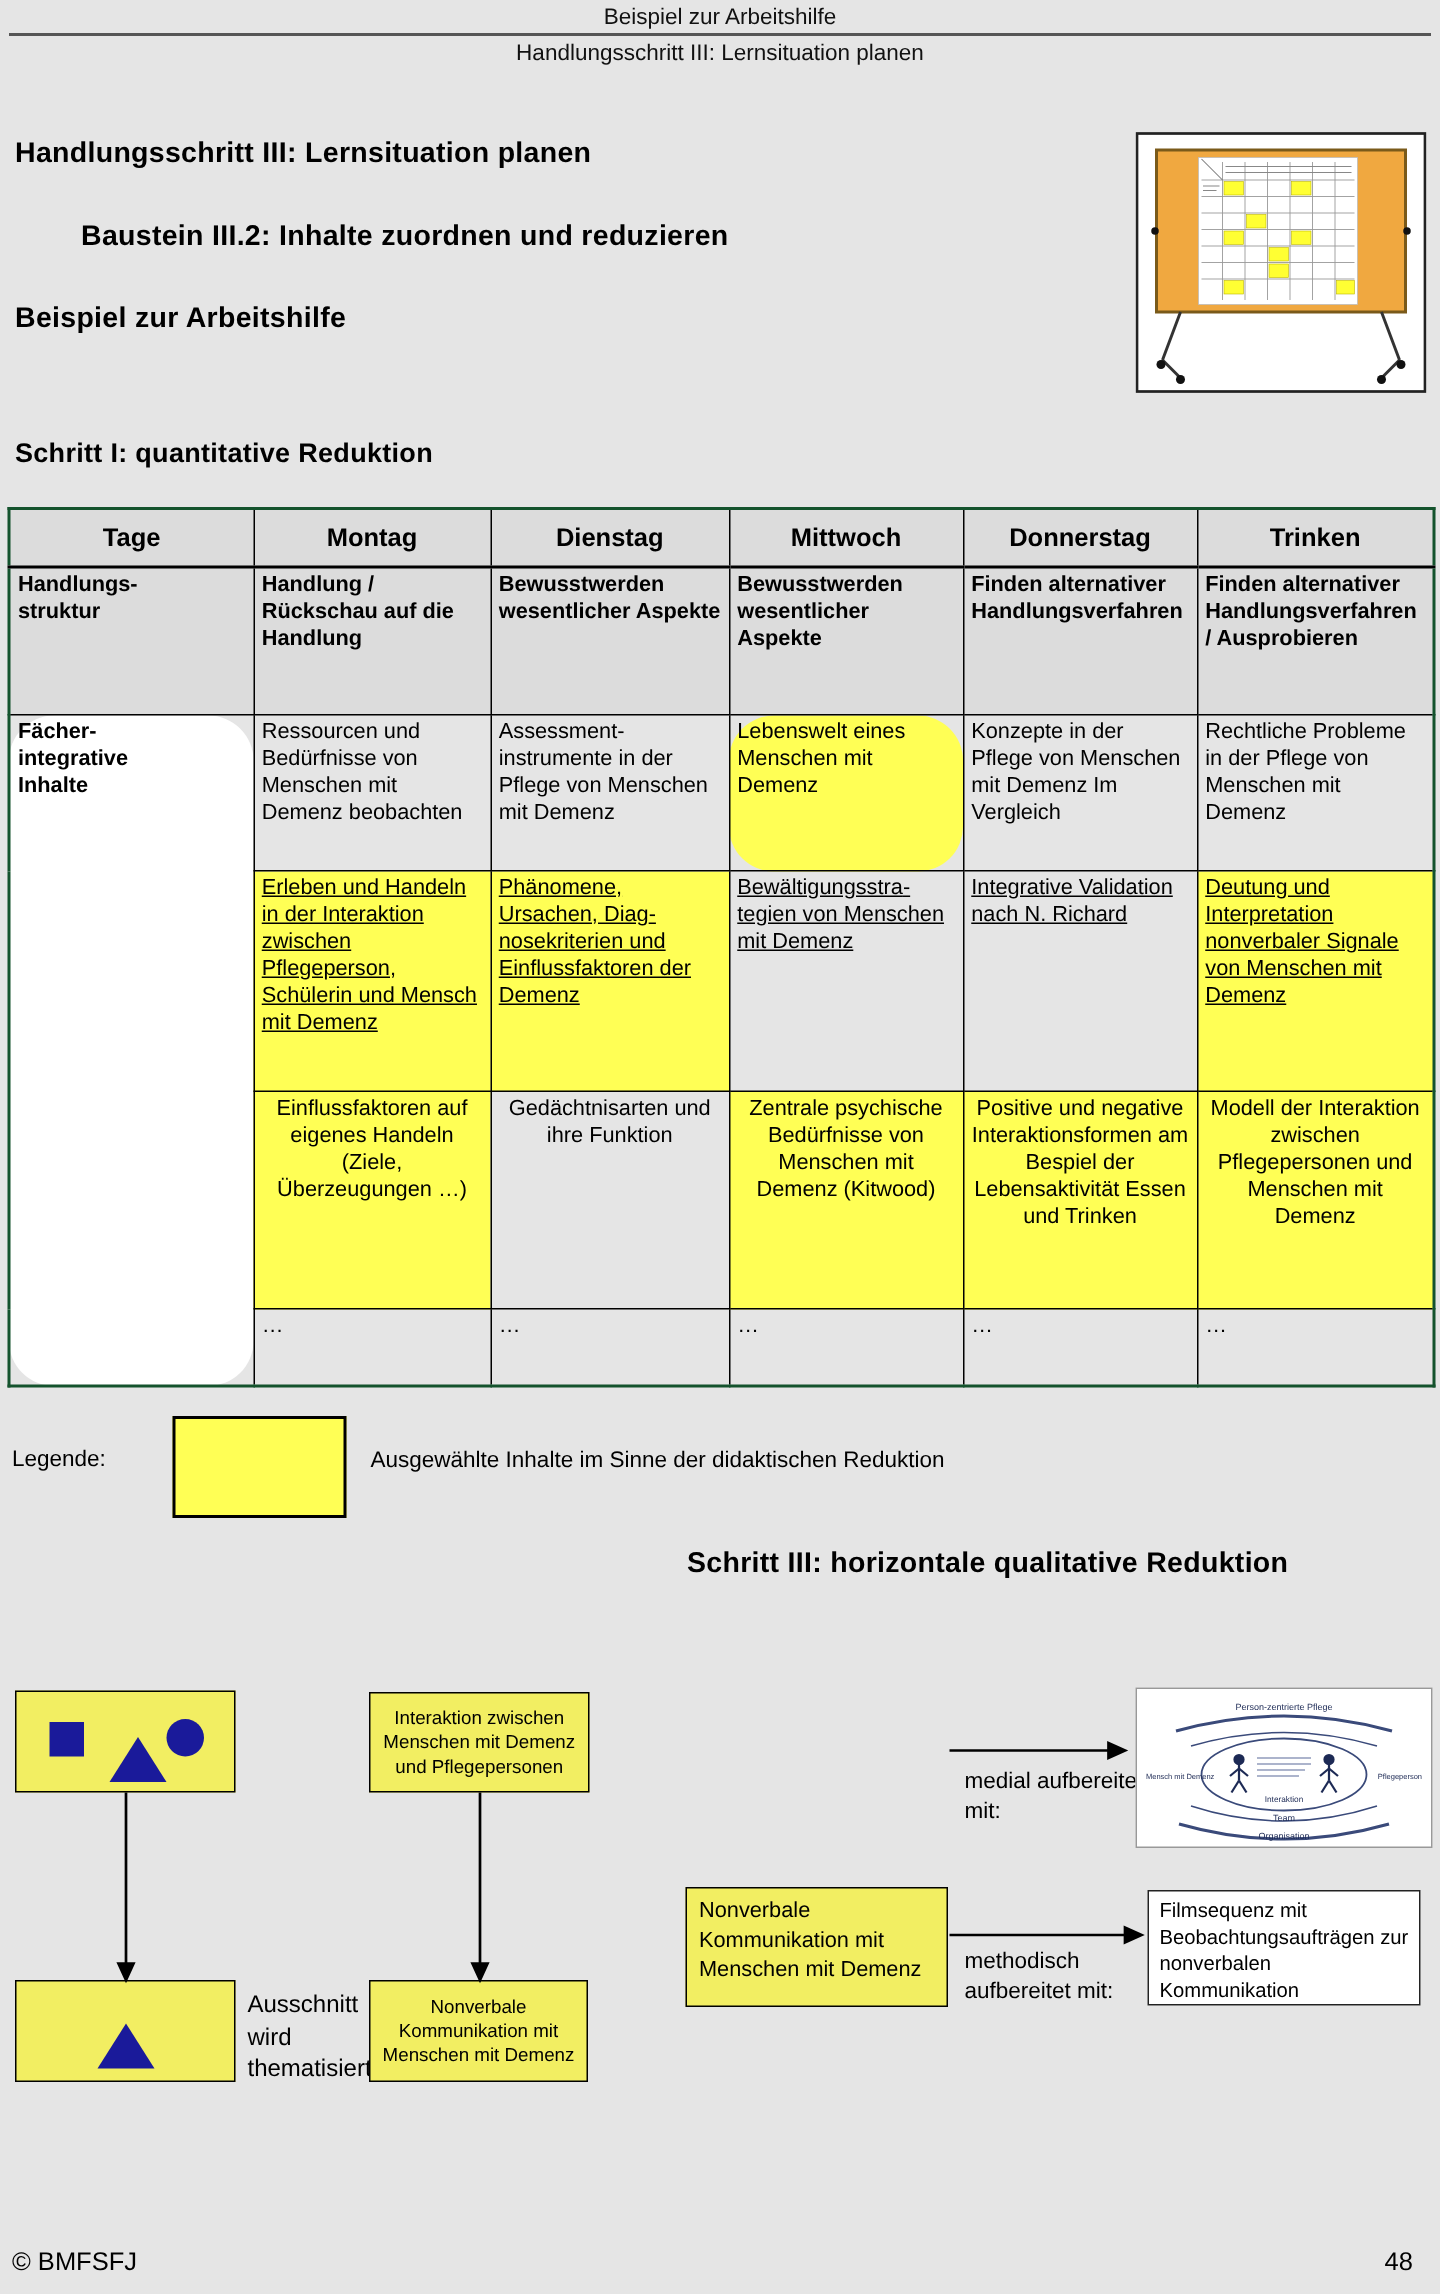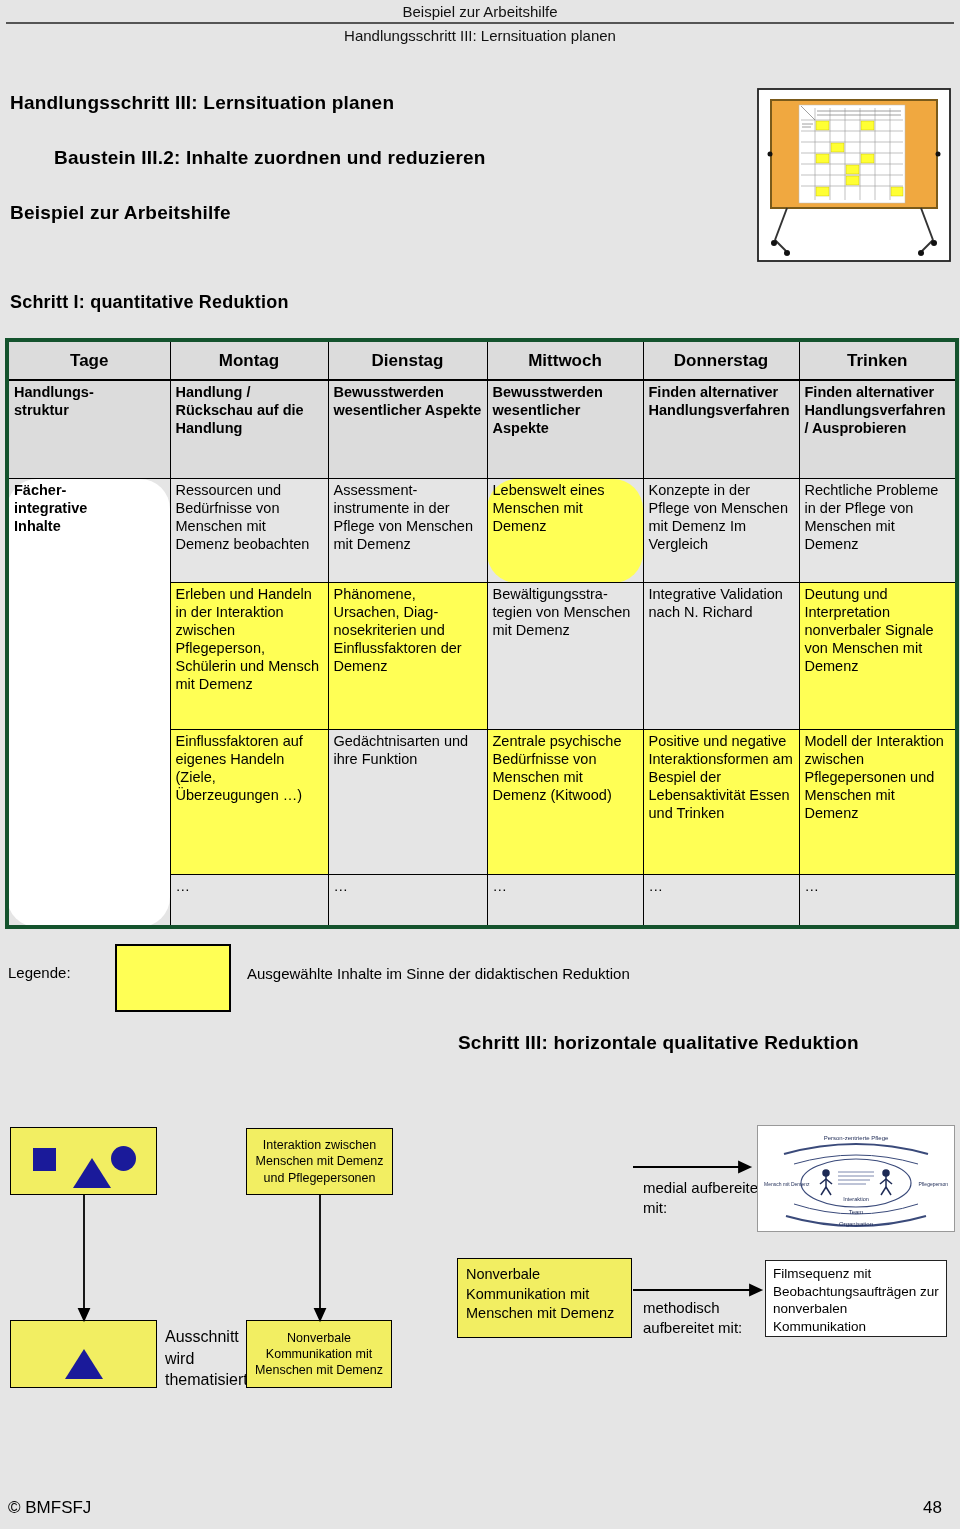--- a/index.html
+++ b/index.html
@@ -18,30 +18,30 @@
   
   table.main{
     border-collapse:collapse;table-layout:fixed;
     position:absolute;left:5px;top:338px;width:950px;
   }
   table.main td{
     border:1px solid #000;vertical-align:top;
     padding:3px 5px;font-size:14.5px;line-height:1.24;
     overflow-wrap:break-word;
   }
-  table.main{border:4px solid #14532d;}
+  table.main{border:2px solid #14532d;}
   tr.thead td{
     background:var(--header_bg);font-weight:bold;font-size:17px;
     text-align:center;vertical-align:middle;height:33px;padding:2px;
     border-bottom:2px solid #000;
   }
   tr.struct td{background:var(--header_bg);font-weight:bold;height:91px;}
   tr.rowA td{height:97px;border-radius:30px;}
-  tr.rowB td{height:140px;}
-  tr.rowC td{height:138px;}
+  tr.rowB td{height:140px;text-decoration:underline;}
+  tr.rowC td{height:138px;text-align:center;}
   tr.rowD td{height:44px;}
   td.label-cell{font-weight:bold;background:#fff;}
   .prewrap{white-space:pre-line;}
   td.hl{background:var(--highlight);}
   
   .legend-label{font-size:15px;}
   .legend-swatch{
     left:115px;top:944px;width:112px;height:64px;
     background:var(--highlight);border:2px solid #000;
   }

